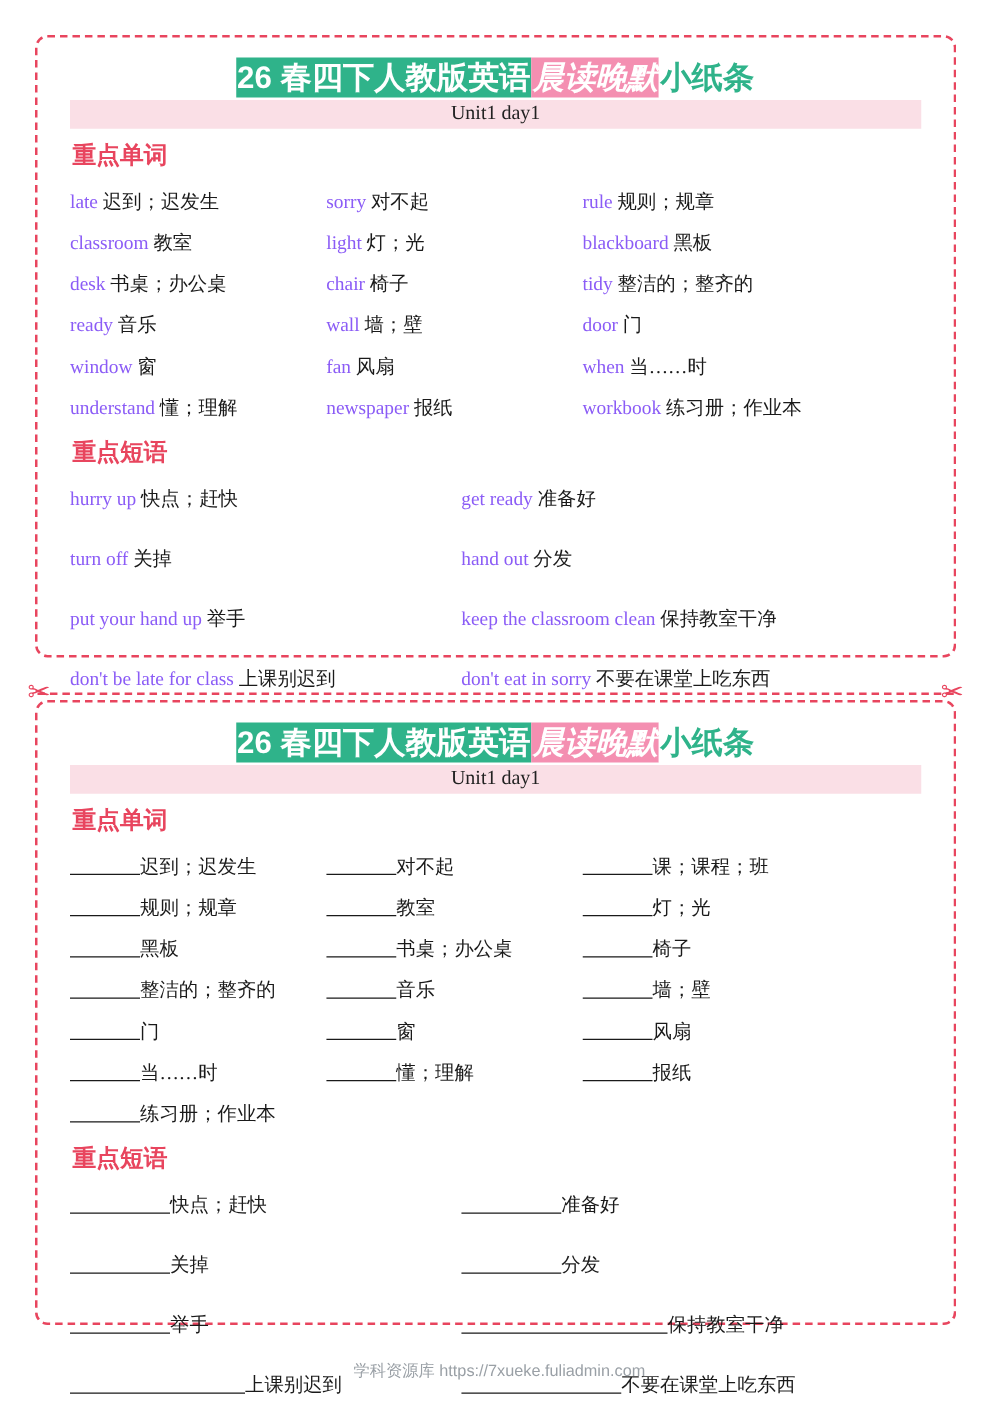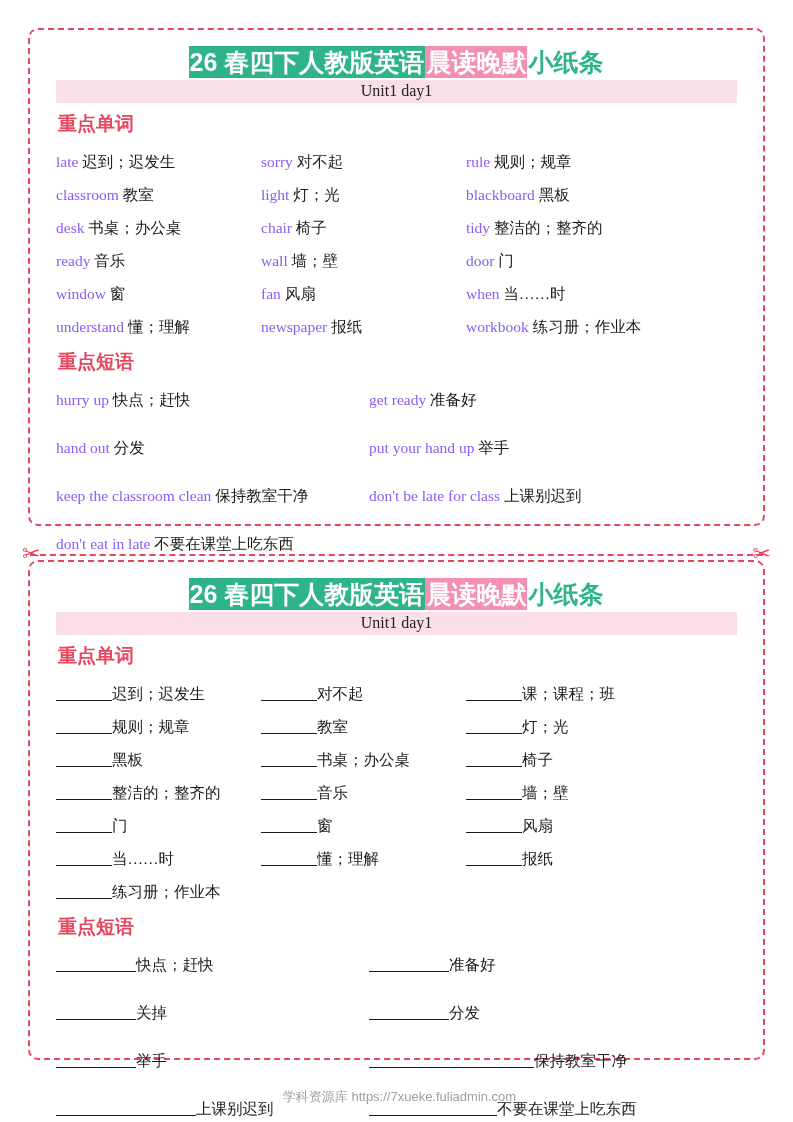--- a/index.html
+++ b/index.html
@@ -44,20 +44,21 @@
     line-height: 32px;
     padding: 2px 1px;
   }
   .t-green {
     color: #ffffff;
     background: #2fb38a;
   }
   .t-pink {
     color: #ffffff;
     background: #f48fb1;
+    font-style: italic;
   }
   .t-green-text {
     color: #2fb38a;
     background: #ffffff;
   }
 
   .subtitle {
     background: #fadfe6;
     text-align: center;
     font-size: 16px;
@@ -191,27 +192,28 @@
       <div class="w-cell"><span class="en">workbook</span> <span class="cn">练习册；作业本</span></div>
       <div class="w-cell"></div>
       <div class="w-cell"></div>
     </div>
 
     <div class="section-head">重点短语</div>
     <div class="phrases">
       <div class="p-cell"><span class="en">hurry up</span> <span class="cn">快点；赶快</span></div>
       <div class="p-cell"><span class="en">get ready</span> <span class="cn">准备好</span></div>
 
+      <div class="p-cell"><span class="en">turn off</span> <span class="cn">关掉</span></div>
       <div class="p-cell"><span class="en">hand out</span> <span class="cn">分发</span></div>
 
       <div class="p-cell"><span class="en">put your hand up</span> <span class="cn">举手</span></div>
       <div class="p-cell"><span class="en">keep the classroom clean</span> <span class="cn">保持教室干净</span></div>
 
       <div class="p-cell"><span class="en">don't be late for class</span> <span class="cn">上课别迟到</span></div>
-      <div class="p-cell"><span class="en">don't eat in late</span> <span class="cn">不要在课堂上吃东西</span></div>
+      <div class="p-cell"><span class="en">don't eat in sorry</span> <span class="cn">不要在课堂上吃东西</span></div>
     </div>
   </div>
 
   <div class="scissors">
     <div class="dash"></div>
     <div class="ico left">✂</div>
     <div class="ico right">✂</div>
   </div>
 
   <div class="card card-bottom">

